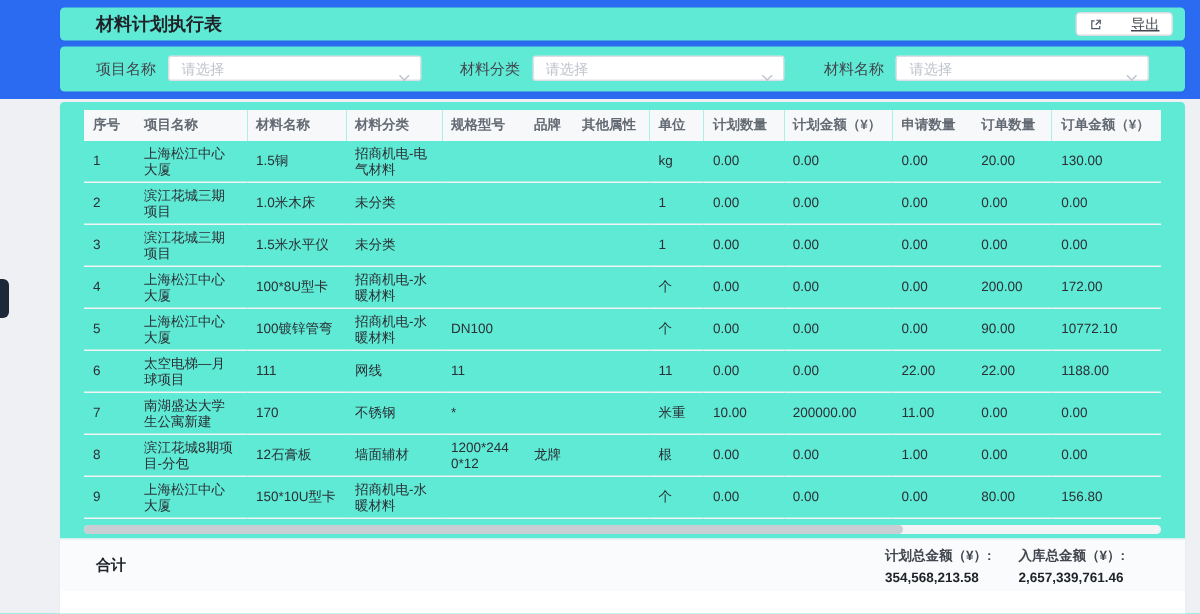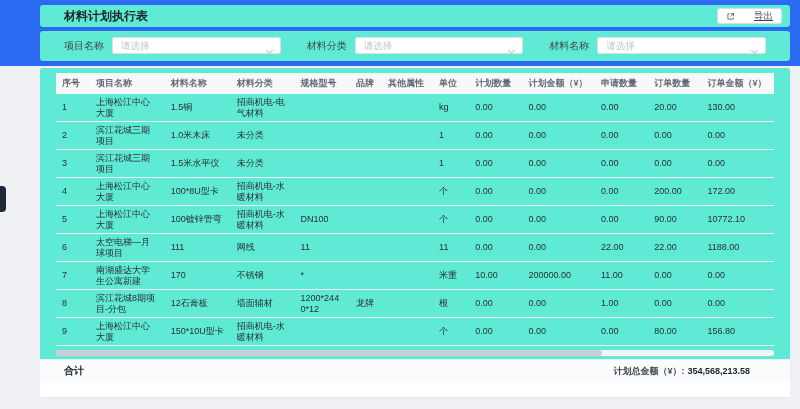--- a/index.html
+++ b/index.html
@@ -47,21 +47,21 @@
   th:nth-child(10){width:68px;} th:nth-child(11){width:50px;} th:nth-child(12){width:50px;}
   th:nth-child(13){width:68px;}
 
   .hscroll { height:6px; background:#f2f3f5; border-radius:3px; margin:4px 0 3px; }
   .hscroll .thumb { width:76%; height:6px; background:#c9cdd4; border-radius:3px; }
 
   .summary { display:flex; align-items:center; background:#fafbfc; border-top:1px solid #f0f1f3;
     margin:0 -16px; padding:4px 40px 4px 24px; }
   .sum-total { font-size:10px; font-weight:bold; color:#1f2329; }
   .sum-items { margin-left:auto; display:flex; gap:18px; }
-  .sum-item { display:flex; gap:3px; align-items:baseline; }
+  .sum-item { display:flex; gap:3px; align-items:baseline;flex-direction:column; }
   .sum-label { font-size:9px; color:#42464e; font-weight:bold; }
   .sum-value { font-size:9px; color:#1f2329; font-weight:bold; }
 
   .pagination { display:flex; align-items:center; justify-content:center; gap:6px; padding:7px 0 8px; margin:0 -16px; background:#fff; }
 </style>
 </head>
 <body>
 
 <div class="blue-band"></div>
 <div class="side-handle"></div>
@@ -270,20 +270,24 @@
       <div class="thumb"></div>
     </div>
 
     <div class="summary">
       <span class="sum-total">合计</span>
       <span class="sum-items">
           <span class="sum-item">
             <span class="sum-label">计划总金额（¥）:</span>
             <span class="sum-value">354,568,213.58</span>
           </span>
+          <span class="sum-item">
+            <span class="sum-label">入库总金额（¥）:</span>
+            <span class="sum-value">2,657,339,761.46</span>
+          </span>
         </span>
     </div>
 
     <div class="pagination">
       
       
       
       
       
     </div>

